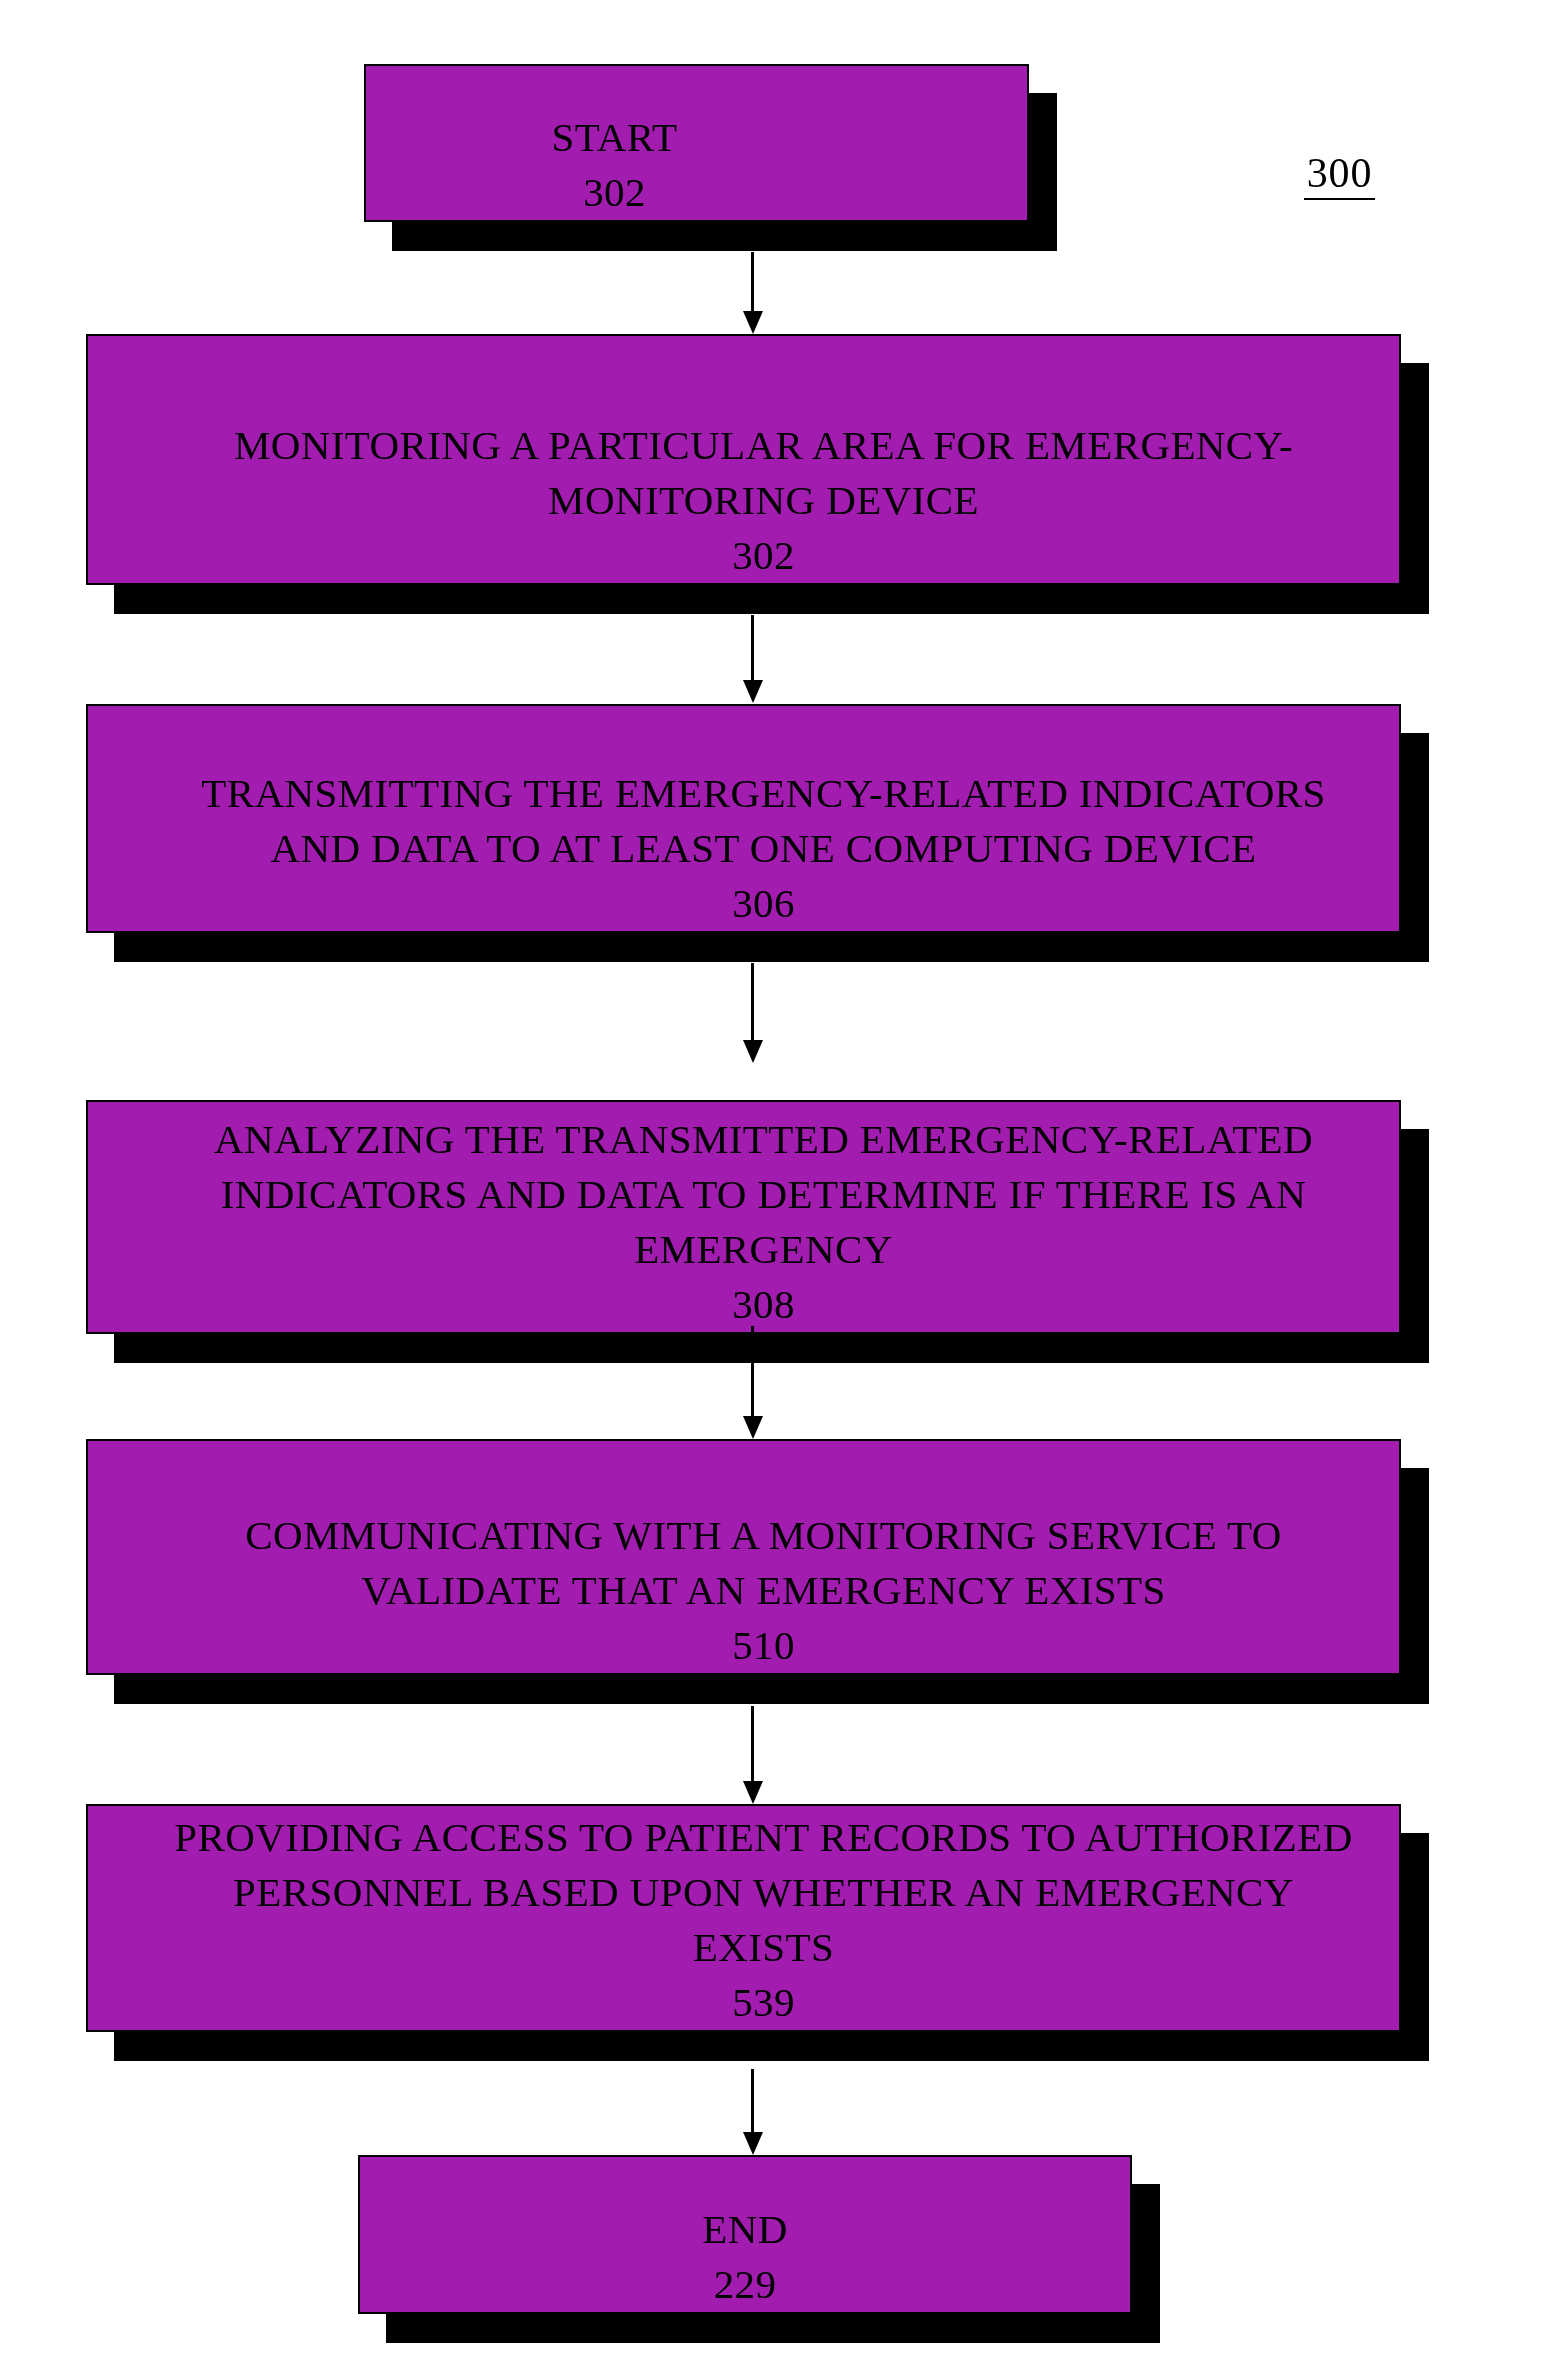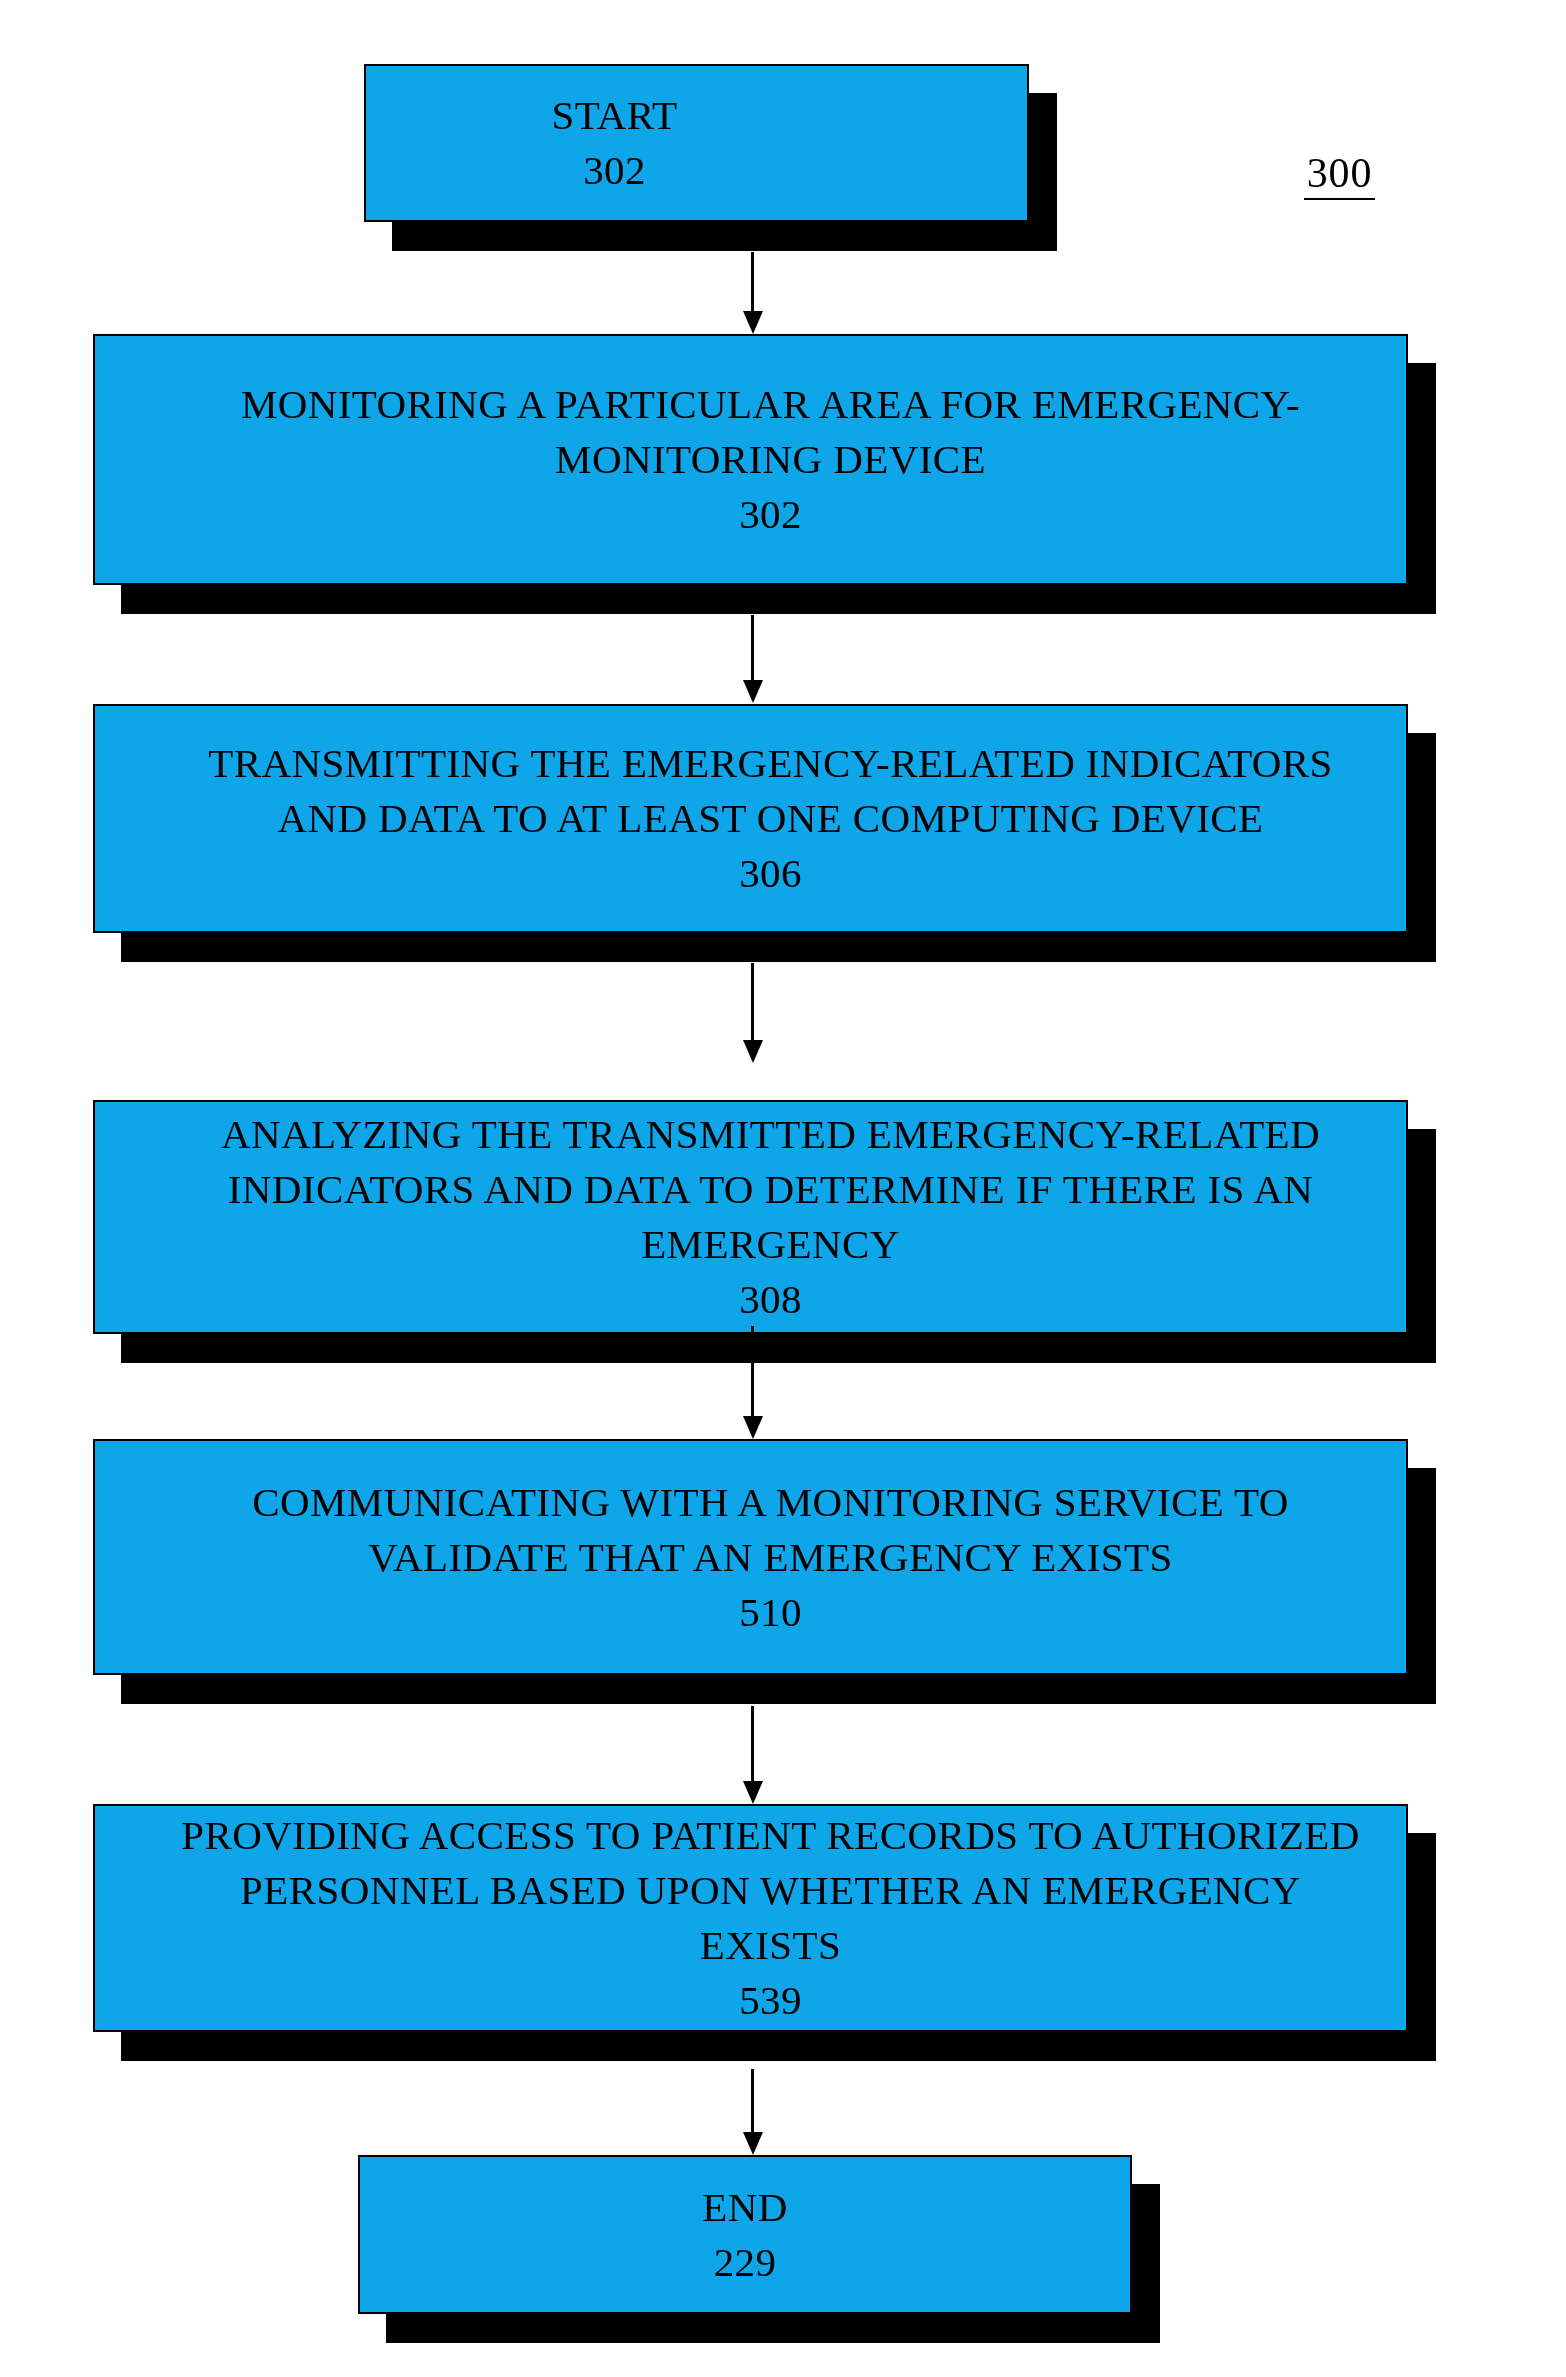--- a/index.html
+++ b/index.html
@@ -13,44 +13,44 @@
     height: 2377px;
     background: #ffffff;
     font-family: "Liberation Serif", "DejaVu Serif", serif;
     color: #000;
     overflow: hidden;
   }
   .node {
     position: absolute;
     box-sizing: border-box;
     border: 2.7px solid #000;
-    background: #0ea5e9;
+    background: #a21caf;
     box-shadow: 28px 29px 0 0 #000;
     display: flex;
     flex-direction: column;
     align-items: center;
-    justify-content: center;
+    justify-content: flex-end;
     text-align: center;
     font-size: 41px;
     line-height: 55px;
     letter-spacing: 0.4px;
     font-family: Liberation Serif, serif;
   }
   .node .inner {
     display: flex;
     flex-direction: column;
     align-items: center;
   }
   .node .line-text { white-space: nowrap; }
   
   .start { left: 364px; top: 64px;  width: 665px; height: 158px; }
   .start .inner { transform: translateX(-82px); }
   .end   { left: 358px; top: 2155px; width: 774px; height: 159px; }
   
-  .step  { left: 93px; width: 1315px; padding-left: 40px; }
+  .step  { left: 86px; width: 1315px; padding-left: 40px; }
   .s1 { top: 334px;  height: 251px; }
   .s2 { top: 704px;  height: 229px; }
   .s3 { top: 1063px; height: 234px; margin-top: 37px; }
   .s4 { top: 1439px; height: 236px; }
   .s5 { top: 1804px; height: 228px; }
   
   .fig-label {
     position: absolute;
     left: 1304px;
     top: 107px;

